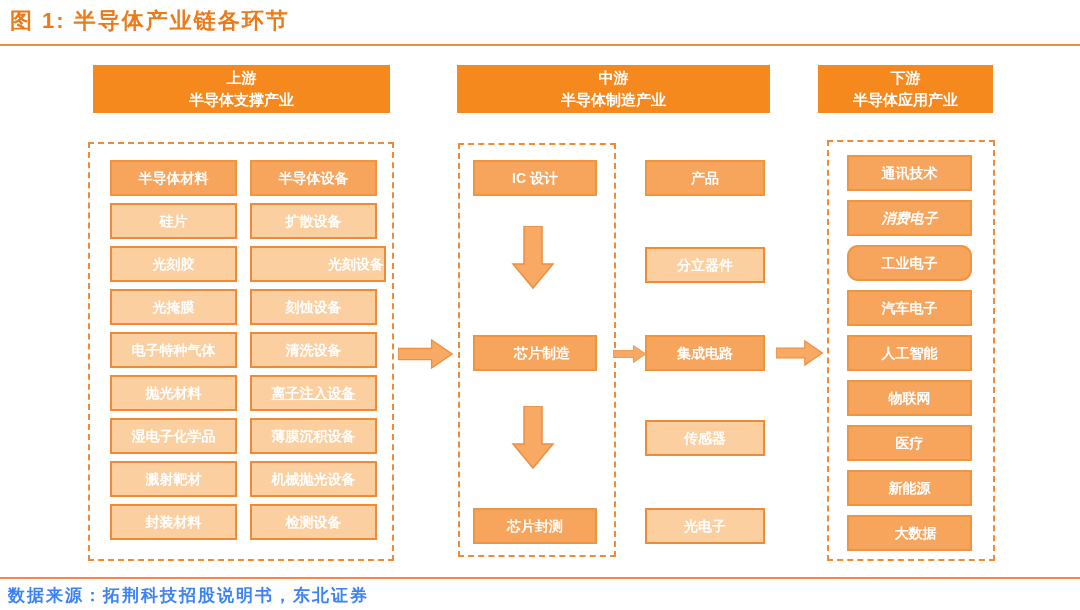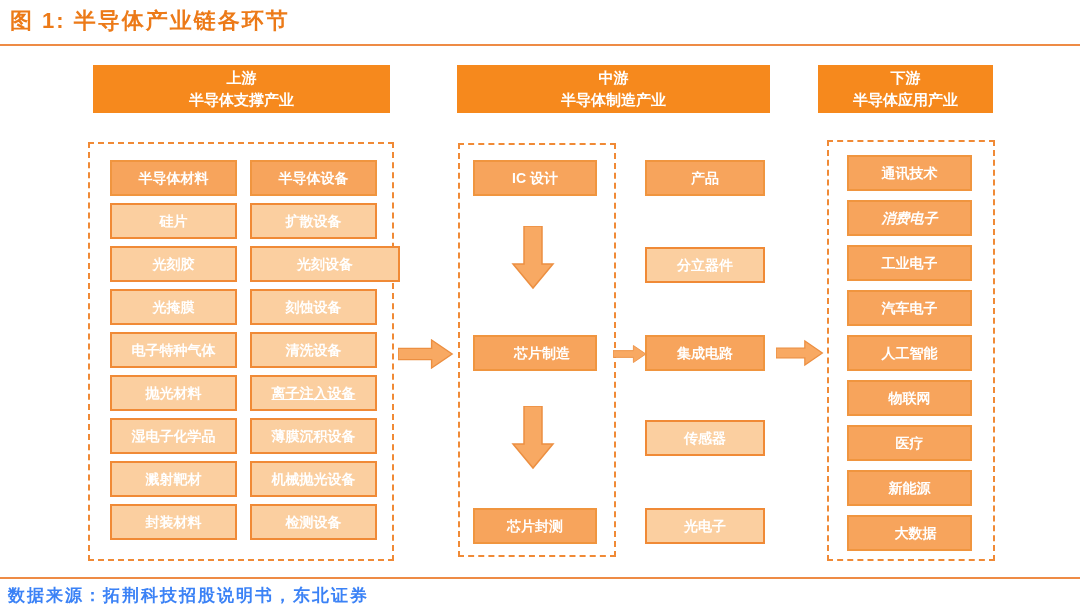--- a/index.html
+++ b/index.html
@@ -64,41 +64,41 @@
   <div class="node light" style="left:110px;top:246px;width:127px;">光刻胶</div>
   <div class="node light" style="left:110px;top:289px;width:127px;">光掩膜</div>
   <div class="node light" style="left:110px;top:332px;width:127px;">电子特种气体</div>
   <div class="node light" style="left:110px;top:375px;width:127px;">抛光材料</div>
   <div class="node light" style="left:110px;top:418px;width:127px;">湿电子化学品</div>
   <div class="node light" style="left:110px;top:461px;width:127px;">溅射靶材</div>
   <div class="node light" style="left:110px;top:504px;width:127px;">封装材料</div>
 
   <div class="node dark" style="left:250px;top:160px;width:127px;">半导体设备</div>
   <div class="node light" style="left:250px;top:203px;width:127px;">扩散设备</div>
-  <div class="node light" style="left:250px;top:246px;width:150px;">光刻设备</div>
+  <div class="node light" style="left:250px;top:246px;width:136px;text-align:right;">光刻设备</div>
   <div class="node light" style="left:250px;top:289px;width:127px;">刻蚀设备</div>
   <div class="node light" style="left:250px;top:332px;width:127px;">清洗设备</div>
   <div class="node light" style="left:250px;top:375px;width:127px;text-decoration:underline;">离子注入设备</div>
   <div class="node light" style="left:250px;top:418px;width:127px;">薄膜沉积设备</div>
   <div class="node light" style="left:250px;top:461px;width:127px;">机械抛光设备</div>
   <div class="node light" style="left:250px;top:504px;width:127px;">检测设备</div>
 
   <div class="node dark" style="left:473px;top:160px;width:124px;">IC 设计</div>
   <div class="node dark" style="left:473px;top:335px;width:124px;padding-left:14px;">芯片制造</div>
   <div class="node dark" style="left:473px;top:508px;width:124px;">芯片封测</div>
 
   <div class="node dark" style="left:645px;top:160px;width:120px;">产品</div>
   <div class="node light" style="left:645px;top:247px;width:120px;">分立器件</div>
   <div class="node dark" style="left:645px;top:335px;width:120px;">集成电路</div>
   <div class="node light" style="left:645px;top:420px;width:120px;">传感器</div>
   <div class="node light" style="left:645px;top:508px;width:120px;">光电子</div>
 
   <div class="node dark" style="left:847px;top:155px;width:125px;">通讯技术</div>
   <div class="node dark" style="left:847px;top:200px;width:125px;font-style:italic;">消费电子</div>
-  <div class="node dark" style="left:847px;top:245px;width:125px;">工业电子</div>
+  <div class="node dark" style="left:847px;top:245px;width:125px;border-radius:11px;">工业电子</div>
   <div class="node dark" style="left:847px;top:290px;width:125px;">汽车电子</div>
   <div class="node dark" style="left:847px;top:335px;width:125px;">人工智能</div>
   <div class="node dark" style="left:847px;top:380px;width:125px;">物联网</div>
   <div class="node dark" style="left:847px;top:425px;width:125px;">医疗</div>
   <div class="node dark" style="left:847px;top:470px;width:125px;">新能源</div>
   <div class="node dark" style="left:847px;top:515px;width:125px;padding-left:12px;">大数据</div>
 
   <div class="arrow" style="left:398px;top:338px;width:56px;height:32px;">
     <svg viewBox="0 0 60 34">
         <polygon points="0,11 36,11 36,2 58,17 36,32 36,23 0,23" fill="#F8A963" stroke="#EC8F41" stroke-width="1.5"></polygon>

